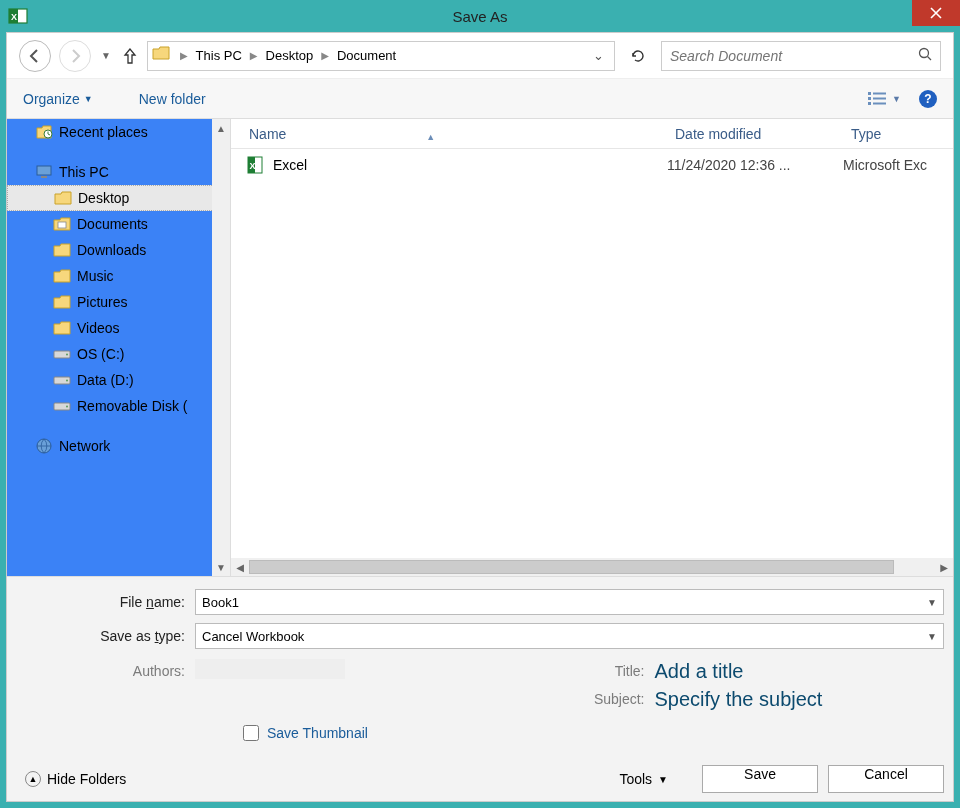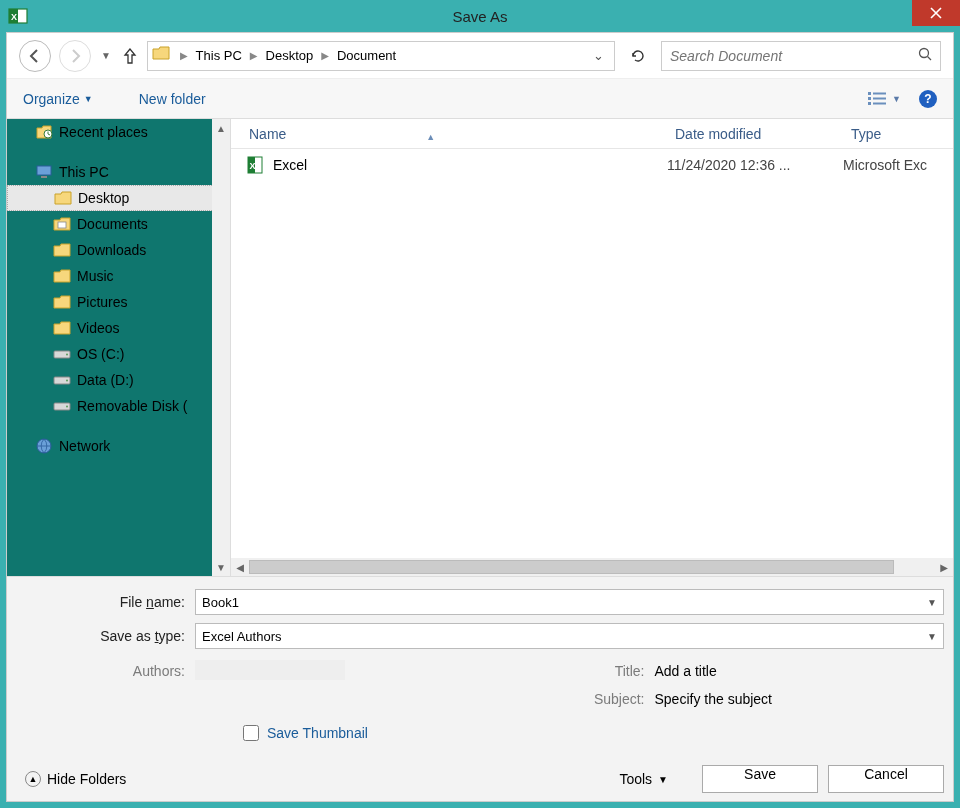--- a/index.html
+++ b/index.html
@@ -30,21 +30,21 @@
 .searchbox .sicon { color: #555; margin-left: 6px; font-size: 14px; cursor:pointer; }
 
 .toolbar { height: 40px; display: flex; align-items: center; padding: 0 16px; background: #f7f7f7; border-bottom: 1px solid #ddd; }
 .toolbar .organize { color: #1a5c9a; font-size: 14px; cursor: pointer; display: flex; align-items: center; gap: 4px; }
 .toolbar .newfolder { color: #1a5c9a; font-size: 14px; margin-left: 46px; cursor: pointer; }
 .toolbar .right { margin-left: auto; display: flex; align-items: center; gap: 18px; }
 .toolbar .viewmenu { display:flex; align-items:center; gap:4px; cursor:pointer; }
 .toolbar .help { width: 18px; height: 18px; border-radius: 50%; background: #2060c0; color: #fff; font-size: 12px; font-weight: bold; display: flex; align-items: center; justify-content: center; cursor: pointer; }
 
 .middle { flex: 1; display: flex; min-height: 0; }
-.tree { width: 224px; position: relative; border-right: 1px solid #ddd; background: #0f766e; overflow: hidden; }
+.tree { width: 224px; position: relative; border-right: 1px solid #ddd; background: #3b82f6; overflow: hidden; }
 .tree .vscroll { position: absolute; right: 0; top: 0; bottom: 0; width: 18px; background: #f0f0f0; display: flex; flex-direction: column; }
 .tree .vscroll .arrow { height: 18px; display: flex; align-items: center; justify-content: center; font-size: 10px; color: #666; cursor: pointer; }
 .tree .vscroll .track { flex: 1; }
 .tree-item { display: flex; align-items: center; height: 26px; padding-left: 28px; gap: 6px; cursor: pointer; font-size: 14px; }
 .tree-item.lvl1 { padding-left: 46px; }
 .tree-item.selected { background: #e8e8e8; border: 1px dotted #aaa; }
 .tree-item .tico { width: 18px; height: 18px; display: flex; align-items: center; justify-content: center; }
 .tree-sep { height: 14px; }
 
 .filepane { flex: 1; display: flex; flex-direction: column; min-width: 0; }
@@ -67,21 +67,21 @@
 .bottom { background: #f3f3f3; border-top: 1px solid #ddd; padding: 12px 9px 8px 18px; }
 .formrow { display: flex; align-items: center; margin-bottom: 8px; }
 .formrow .label { width: 170px; text-align: right; padding-right: 10px; font-size: 14px; color: #222; }
 .formrow .underline { text-decoration: underline; }
 .formrow .combo { flex: 1; border: 1px solid #bbb; background: #fff; height: 26px; display: flex; align-items: center; padding: 0 6px; position: relative; }
 .formrow .combo .combodrop { position: absolute; right: 6px; font-size: 10px; color: #555; cursor: pointer; }
 .meta { display: flex; margin-top: 8px; margin-bottom: 12px; }
 .meta-col { flex: 1; }
 .meta-row { display: flex; align-items: center; height: 28px; }
 .meta-row .ml { width: 170px; text-align: right; padding-right: 10px; color: #7b7b7b; font-size: 14px; }
-.meta-row .mv { color: #000000; font-size: 14px; cursor: text; }
+.meta-row .mv { color: #0c4a6e; font-size: 20px; cursor: text; }
 .meta-row .mvempty { display:inline-block; width:150px; height:20px; background:#eee; }
 .savecheck { margin-left: 218px; display: flex; align-items: center; gap: 8px; color: #1a5c9a; font-size: 14px; margin-bottom: 18px; }
 .savecheck input { width: 16px; height: 16px; }
 .footer { display: flex; align-items: center; padding-top: 6px; }
 .hidefolders { display: flex; align-items: center; gap: 6px; font-size: 14px; cursor: pointer; }
 .hidefolders .circ { width: 16px; height: 16px; border: 1px solid #888; border-radius: 50%; display:flex; align-items:center; justify-content:center; font-size:9px; }
 .footer .tools { margin-left: auto; margin-right: 24px; font-size: 14px; cursor: pointer; display:flex; align-items:center; gap:6px; }
 .footer .btn { width: 116px; height: 28px; border: 1px solid #aaa; background: #fff; font-size: 14px; cursor: pointer; margin-left: 10px; display:flex; align-items:flex-start; justify-content:center; }
 
 
@@ -336,21 +336,21 @@
       <div class="formrow">
         <div class="label">File <span class="underline">n</span>ame:</div>
         <div class="combo">
           <span>Book1</span>
           <span class="combodrop">▼</span>
         </div>
       </div>
       <div class="formrow">
         <div class="label">Save as <span class="underline">t</span>ype:</div>
         <div class="combo">
-          <span>Excel Authors</span>
+          <span>Cancel Workbook</span>
           <span class="combodrop">▼</span>
         </div>
       </div>
       <div class="meta">
         <div class="meta-col">
           <div class="meta-row">
             <div class="ml">Authors:</div>
             <div class="mv"><span class="mvempty"></span></div>
           </div>
         </div>

